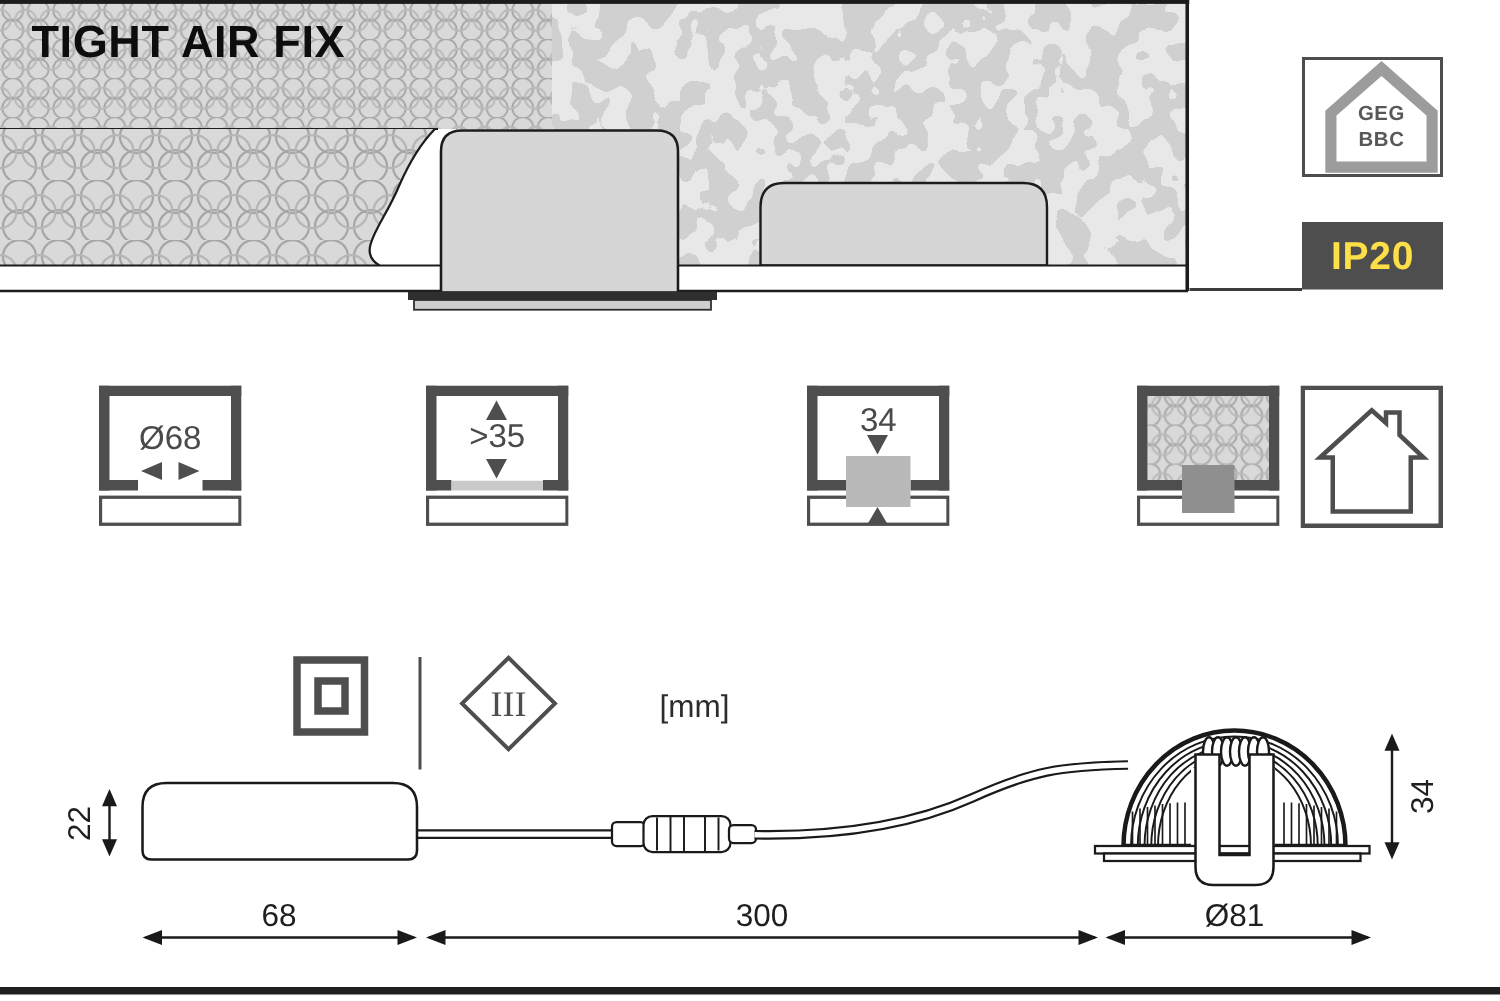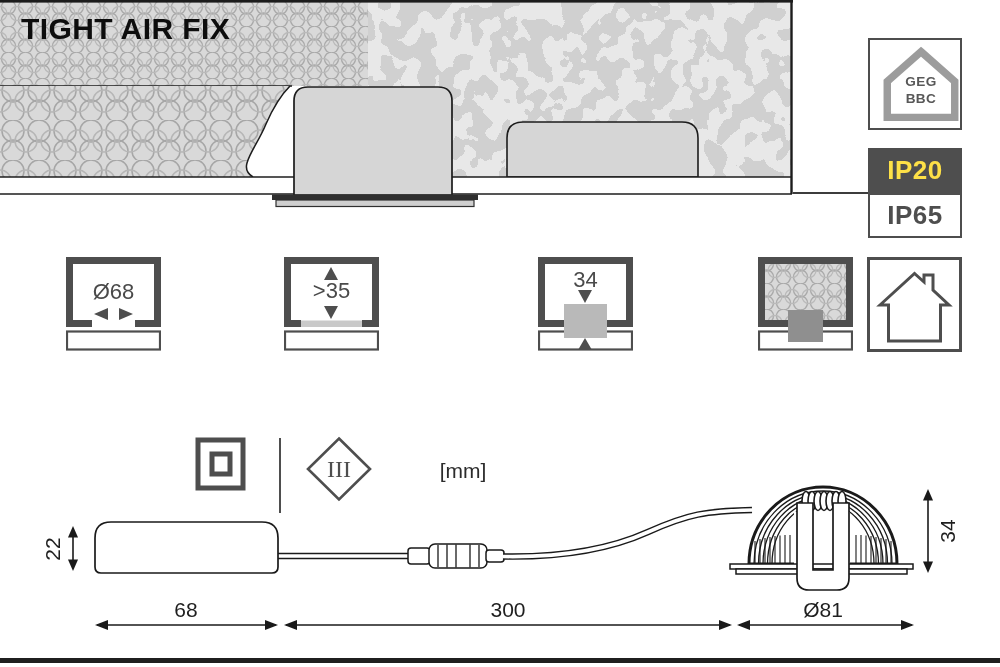--- a/index.html
+++ b/index.html
@@ -5,21 +5,21 @@
   html,body{margin:0;padding:0;background:#ffffff;}
   body{font-family:"Liberation Sans",sans-serif;}
   #canvas{position:relative;width:1000px;height:667px;background:#ffffff;overflow:hidden;}
   .abs{position:absolute;}
   svg{display:block;overflow:hidden;}
   text{font-family:"Liberation Sans",sans-serif;}
   #page-title{position:absolute;left:21px;top:12px;font-size:30px;font-weight:700;
               letter-spacing:.4px;color:#0d0d0d;white-space:nowrap;}
   .badge{position:absolute;left:868px;width:94px;box-sizing:border-box;
          display:flex;align-items:center;justify-content:center;}
-  #geg-badge{top:38px;height:92px;border:2.5px solid #4e4e4e;background:#fff;padding-left:12px;}
+  #geg-badge{top:38px;height:80px;border:2.5px solid #4e4e4e;background:#fff;padding-left:12px;}
   #ip20-badge{top:148px;height:45px;background:#4e4e4e;color:#fde047;
               font-size:26px;font-weight:700;letter-spacing:.5px;}
   #ip65-badge{top:193px;height:45px;background:#ffffff;border:2.5px solid #4e4e4e;
               color:#4e4e4e;font-size:26px;font-weight:700;letter-spacing:.5px;}
   #badge-leader{position:absolute;left:793px;top:192px;width:75px;height:1.6px;background:#3c3c3c;}
   .ficon{position:absolute;top:257px;width:95px;height:95px;}
   .icolabel{font-size:22px;fill:#4a4a4a;}
   .icosmall{font-size:14px;font-weight:700;fill:#4e4e4e;letter-spacing:.5px;}
   .iconote{font-size:15px;fill:#4e4e4e;}
   .gegtext{font-size:15.5px;font-weight:700;fill:#585858;letter-spacing:.5px;}
@@ -91,21 +91,20 @@
 
   <div id="geg-badge" class="badge">
     <svg width="89" height="87" viewBox="0 0 89 87">
       <polygon points="44.5,6 83,40 83,81 6,81 6,40" fill="#ffffff" stroke="#9c9c9c" stroke-width="8.5"></polygon>
       <text class="gegtext" x="44.5" y="45" text-anchor="middle">GEG</text>
       <text class="gegtext" x="44.5" y="65" text-anchor="middle">BBC</text>
     </svg>
   </div>
   <div id="badge-leader"></div>
   <div id="ip20-badge" class="badge">IP20</div>
-  <div id="ip65-badge" class="badge">IP65</div>
 
   <div class="ficon" style="left:66px">
     <svg width="95" height="95" viewBox="0 0 95 95">
       <g fill="#4e4e4e">
         <rect x="0" y="0" width="95" height="7"></rect>
           <rect x="0" y="0" width="7" height="70"></rect>
         <rect x="88" y="0" width="7" height="70"></rect>
           <rect x="0" y="63" width="26" height="7"></rect>
         <rect x="69" y="63" width="26" height="7"></rect>
       </g>

